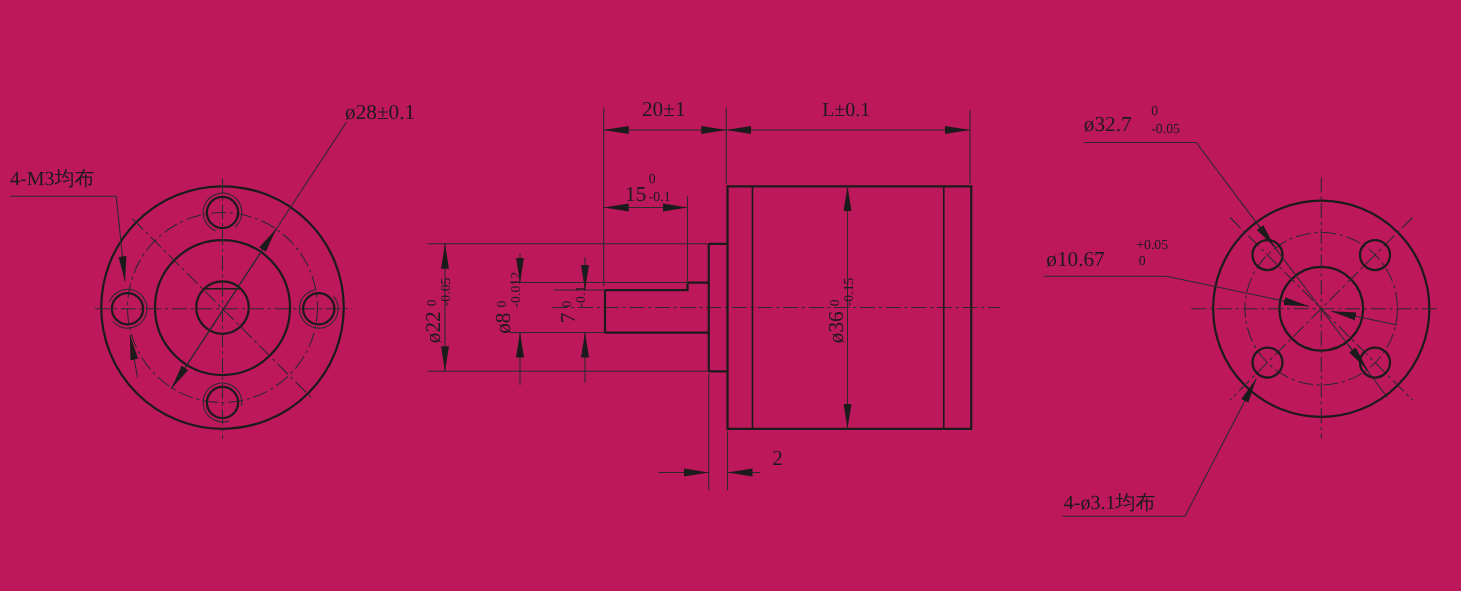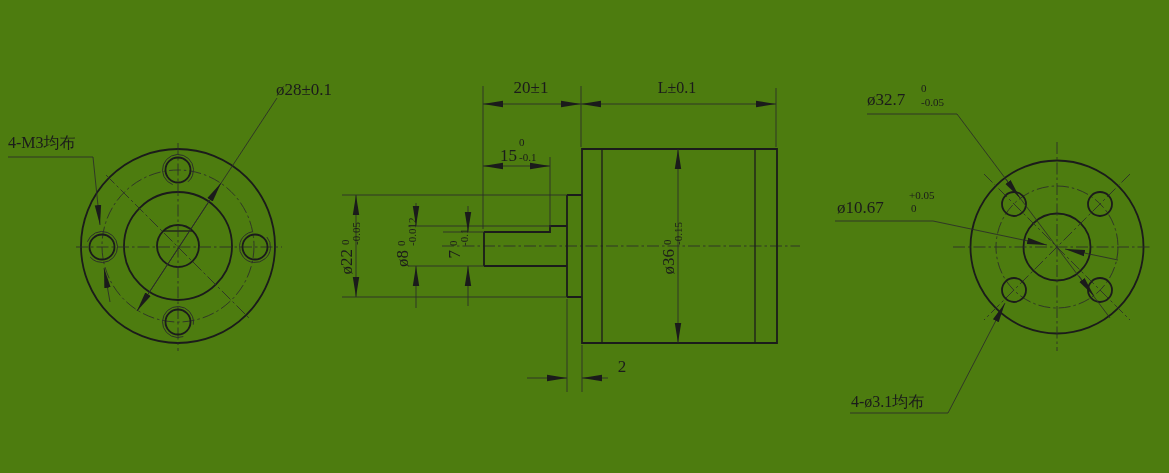--- a/index.html
+++ b/index.html
@@ -1,16 +1,16 @@
 <!DOCTYPE html>
 <html><head>
 <meta charset="utf-8">
 <style>
   html,body{margin:0;padding:0;background:#ffffff;}
-  .stage{position:relative;width:1169px;height:473px;background:#4d7c0f;overflow:hidden;
+  .stage{position:relative;width:1169px;height:473px;background:#be185d;overflow:hidden;
          font-family:"Liberation Serif","DejaVu Serif",serif;}
   svg{display:block}
   svg text{fill:#1b1b1b;font-family:"Liberation Serif","DejaVu Serif",serif;}
   .thk{stroke:#1b1b1b;stroke-width:1.8;fill:none;stroke-linecap:butt}
   .med{stroke:#1b1b1b;stroke-width:1.3;fill:none}
   .thn{stroke:#2a2a2a;stroke-width:0.85;fill:none}
   .cl {stroke:#2a2a2a;stroke-width:0.85;fill:none;stroke-dasharray:12 3 2.5 3}
   .t17{font-size:17px}
   .t16{font-size:16px}
   .t11{font-size:11px}

